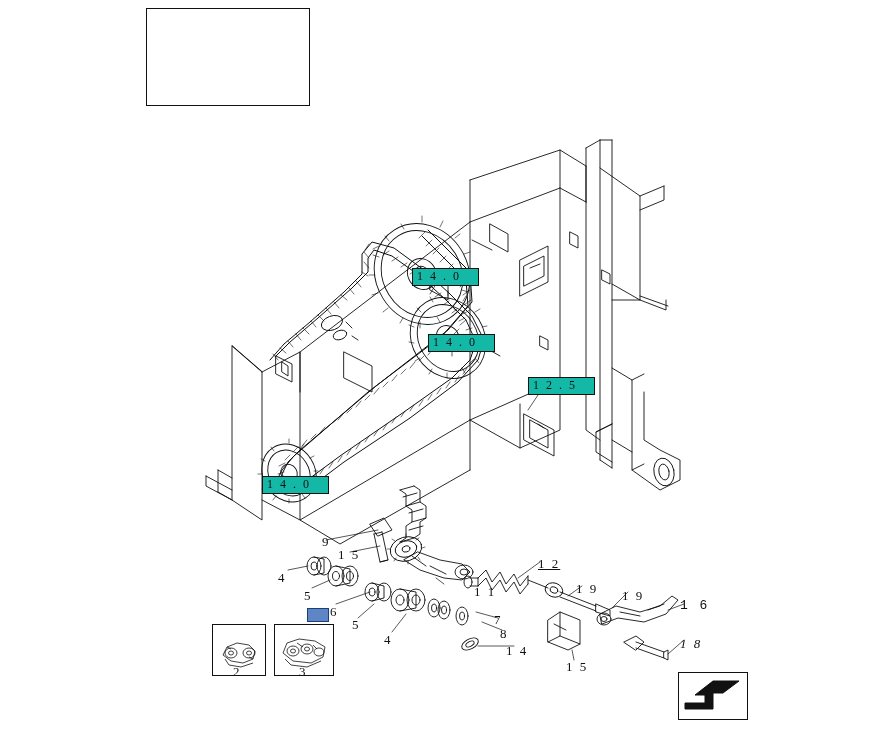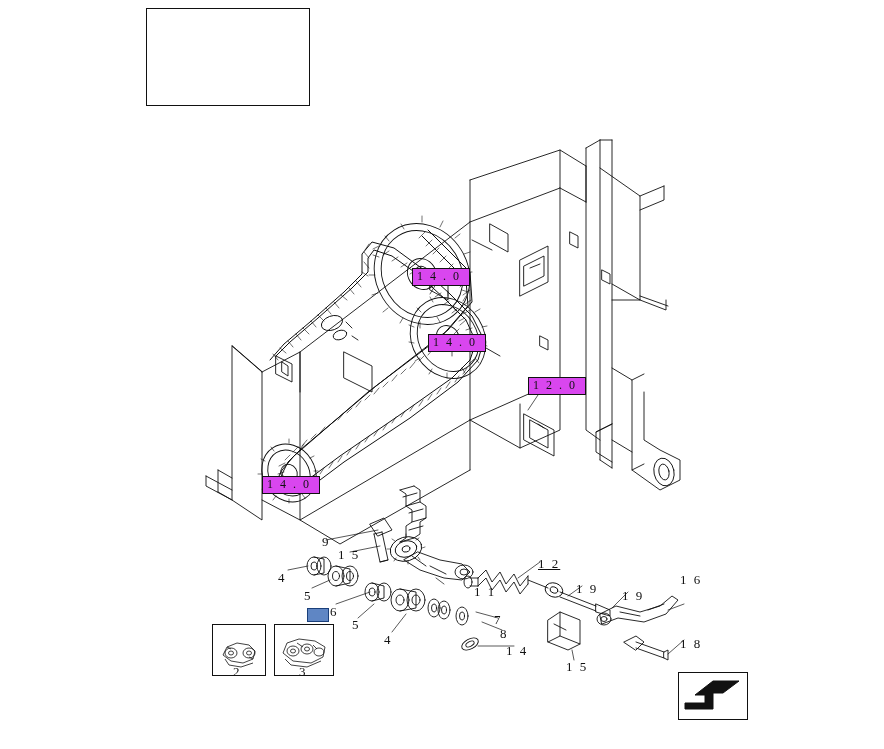--- a/index.html
+++ b/index.html
@@ -35,23 +35,23 @@
     color: #111;
     white-space: nowrap;
     user-select: none;
   }
   .boxed {
     position: absolute;
     font-family: "Liberation Serif", serif;
     font-size: 12px;
     letter-spacing: 2px;
     color: #111;
-    background: #d946ef;
+    background: #14b8a6;
     border: 1px solid #111;
-    padding: 1px 8px 2px 4px;
+    padding: 1px 17px 2px 4px;
     white-space: nowrap;
     line-height: 1.05;
   }
   .inset-box {
     position: absolute;
     border: 1px solid #111;
     background: #ffffff;
     box-sizing: border-box;
   }
   .arrow-box {
@@ -356,34 +356,34 @@
     </svg>
   </div>
 
   <div class="callout" style="left:233px; top:664px;">2</div>
   <div class="callout" style="left:299px; top:664px;">3</div>
 
   <div class="hl" style="left:307px; top:608px; width:22px; height:14px; background:#5f86c4; border:1px solid #1a3f7a;"></div>
 
   <div class="boxed" style="left:412px; top:268px;">1 4 . 0</div>
   <div class="boxed" style="left:428px; top:334px;">1 4 . 0</div>
-  <div class="boxed" style="left:528px; top:377px;">1 2 . 0</div>
+  <div class="boxed" style="left:528px; top:377px;">1 2 . 5</div>
   <div class="boxed" style="left:262px; top:476px;">1 4 . 0</div>
 
   <div class="callout" style="left:278px; top:570px;">4</div>
   <div class="callout" style="left:322px; top:534px;">9</div>
   <div class="callout" style="left:338px; top:547px;">1 5</div>
   <div class="callout" style="left:304px; top:588px;">5</div>
   <div class="callout" style="left:330px; top:604px;">6</div>
   <div class="callout" style="left:438px; top:584px;margin-left:36px;">1 1</div>
   <div class="callout" style="left:538px; top:556px;text-decoration:underline;">1 2</div>
   <div class="callout" style="left:576px; top:581px;">1 9</div>
   <div class="callout" style="left:622px; top:588px;">1 9</div>
-  <div class="callout" style="left:680px; top:572px;">1 6</div>
-  <div class="callout" style="left:680px; top:636px;">1 8</div>
+  <div class="callout" style="left:680px; top:598px;font-family:Liberation Mono, monospace;">1 6</div>
+  <div class="callout" style="left:680px; top:636px;font-style:italic;">1 8</div>
   <div class="callout" style="left:352px; top:617px;">5</div>
   <div class="callout" style="left:384px; top:632px;">4</div>
   <div class="callout" style="left:494px; top:612px;">7</div>
   <div class="callout" style="left:500px; top:626px;">8</div>
   <div class="callout" style="left:506px; top:643px;">1 4</div>
   <div class="callout" style="left:566px; top:659px;">1 5</div>
 
   <div class="arrow-box" style="left:678px; top:672px; width:70px; height:48px;">
     <svg viewBox="0 0 70 48" width="70" height="48" xmlns="http://www.w3.org/2000/svg">
       <path d="M6 36 L6 30 L26 30 L26 22 L16 22 L34 8 L60 8 L44 20 L34 20 L34 30 L34 36 Z" fill="#111111" stroke="#111111" stroke-width="1" stroke-linejoin="round"></path>

